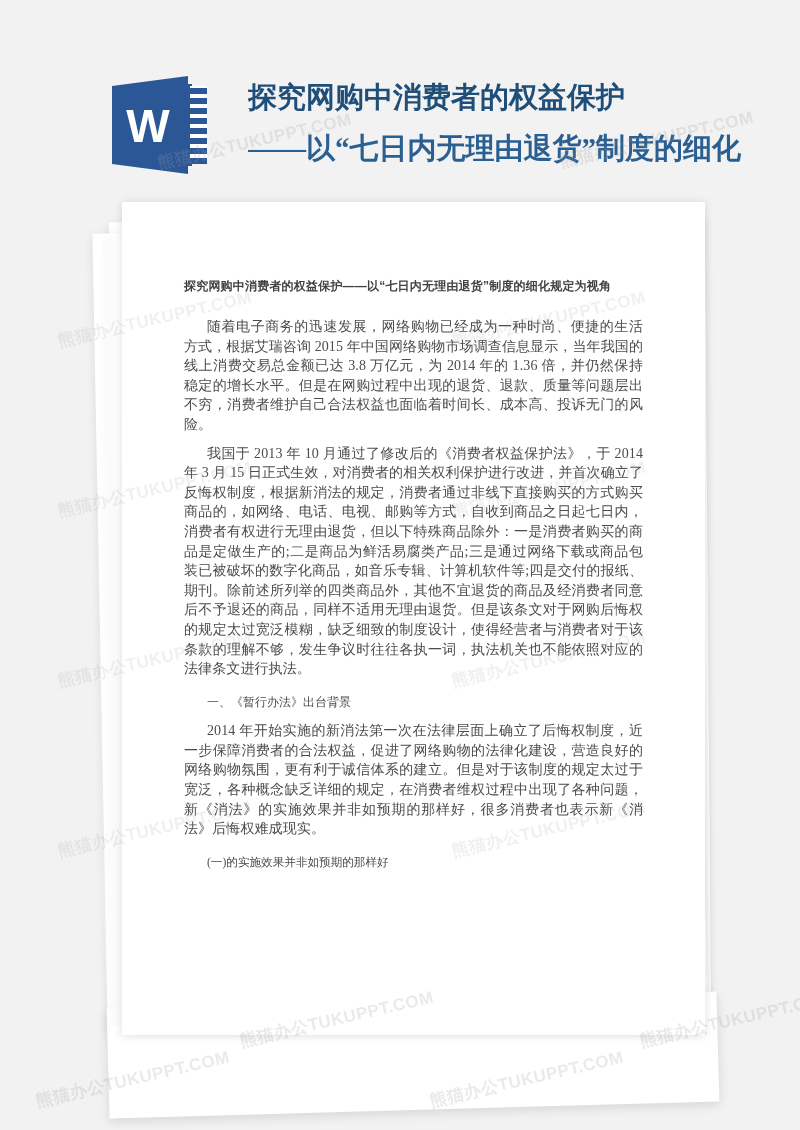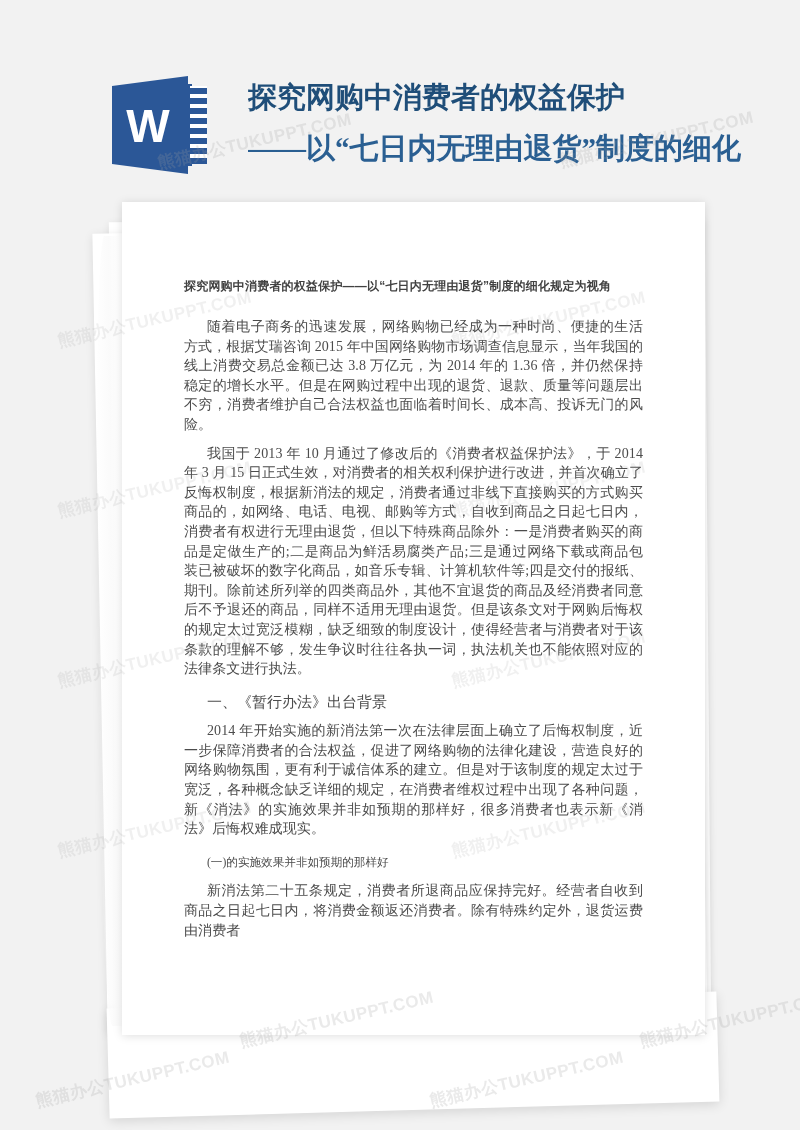--- a/index.html
+++ b/index.html
@@ -146,21 +146,21 @@
     margin: 0 0 9px 0;
     font-size: 14px;
     line-height: 19.6px;
     text-align: justify;
     text-indent: 23px;
     color: #4a4a4a;
     letter-spacing: 0.1px;
   }
   h2.sec {
     margin: 14px 0 9px 0;
-    font-size: 15px;
+    font-size: 12px;
     font-weight: normal;
     line-height: 19.6px;
     text-indent: 23px;
     color: #4a4a4a;
   }
   h3.subsec {
     margin: 14px 0 9px 0;
     font-size: 11.6px;
     font-weight: normal;
     line-height: 19.6px;
@@ -201,21 +201,20 @@
 
         <p class="para">我国于 2013 年 10 月通过了修改后的《消费者权益保护法》，于 2014 年 3 月 15 日正式生效，对消费者的相关权利保护进行改进，并首次确立了反悔权制度，根据新消法的规定，消费者通过非线下直接购买的方式购买商品的，如网络、电话、电视、邮购等方式，自收到商品之日起七日内，消费者有权进行无理由退货，但以下特殊商品除外：一是消费者购买的商品是定做生产的;二是商品为鲜活易腐类产品;三是通过网络下载或商品包装已被破坏的数字化商品，如音乐专辑、计算机软件等;四是交付的报纸、期刊。除前述所列举的四类商品外，其他不宜退货的商品及经消费者同意后不予退还的商品，同样不适用无理由退货。但是该条文对于网购后悔权的规定太过宽泛模糊，缺乏细致的制度设计，使得经营者与消费者对于该条款的理解不够，发生争议时往往各执一词，执法机关也不能依照对应的法律条文进行执法。</p>
 
 
         <h2 class="sec">一、《暂行办法》出台背景</h2>
 
         <p class="para">2014 年开始实施的新消法第一次在法律层面上确立了后悔权制度，近一步保障消费者的合法权益，促进了网络购物的法律化建设，营造良好的网络购物氛围，更有利于诚信体系的建立。但是对于该制度的规定太过于宽泛，各种概念缺乏详细的规定，在消费者维权过程中出现了各种问题，新《消法》的实施效果并非如预期的那样好，很多消费者也表示新《消法》后悔权难成现实。</p>
 
         <h3 class="subsec">(一)的实施效果并非如预期的那样好</h3>
 
-        <p class="para">新消法第二十五条规定，消费者所退商品应保持完好。经营者自收到商品之日起七日内，将消费金额返还消费者。除有特殊约定外，退货运费由消费者</p>
 
       </div>
     </div>
   </div>
 
   <div class="page-fold"></div>
 </div>
 
 <div class="header">
 

